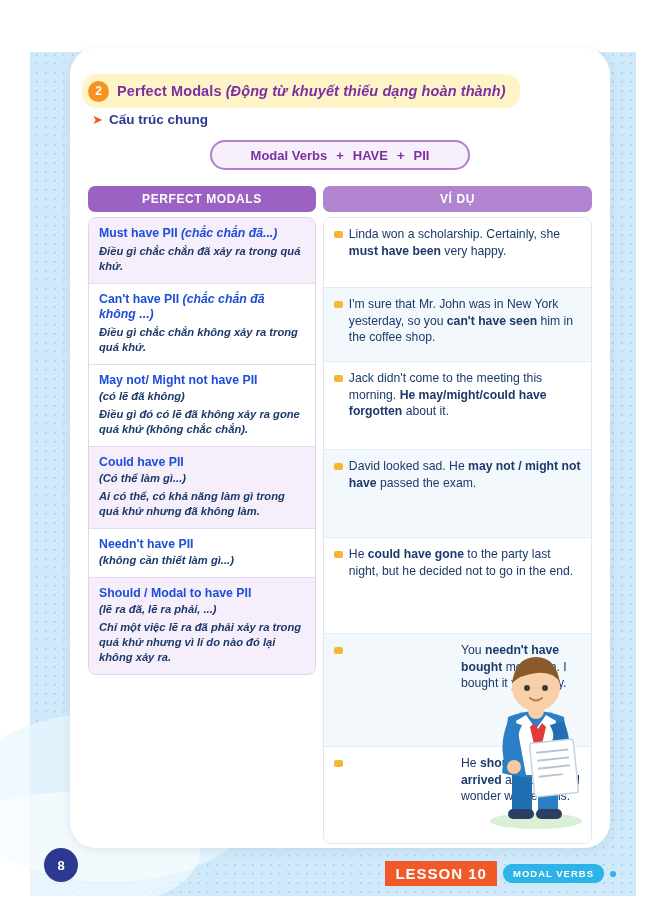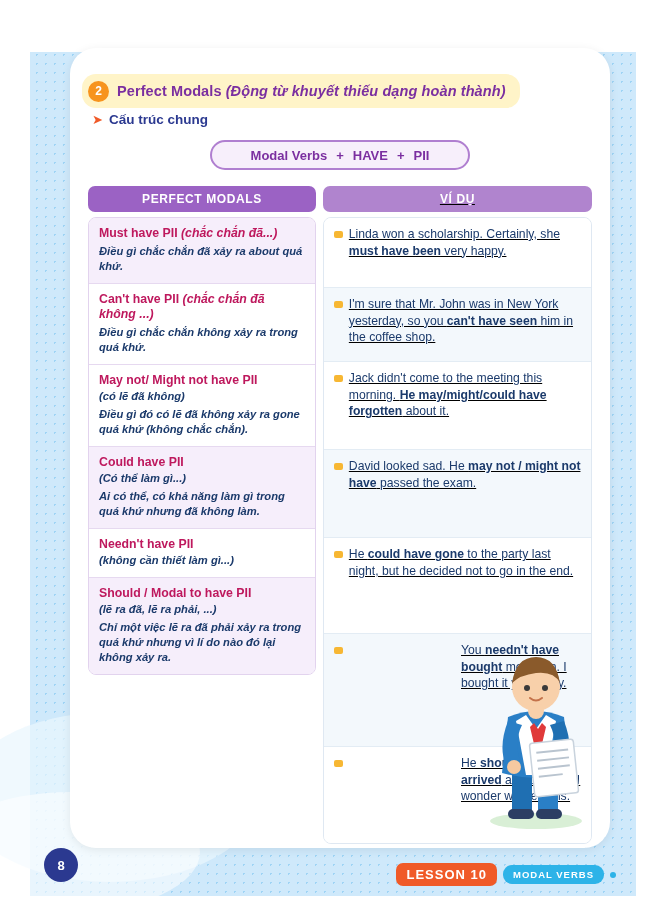--- a/index.html
+++ b/index.html
@@ -162,21 +162,21 @@
   
   .table {
     position: absolute;
     left: 18px;
     top: 138px;
     width: 504px;
     display: flex;
     gap: 7px;
   }
   .col-left { width: 248px; }
-  .col-right { width: 293px; text-decoration: underline; }
+  .col-right { width: 293px; }
 
   .th {
     height: 26px;
     border-radius: 7px;
     display: flex;
     align-items: center;
     justify-content: center;
     color: #ffffff;
     font-size: 12px;
     font-weight: bold;
@@ -198,21 +198,21 @@
     box-sizing: border-box;
     border-bottom: 1px solid #e6d9f0;
   }
   .cell:last-child { border-bottom: none; }
   .cell.l { background: #f6eefb; }
   .cell.l.alt { background: #ffffff; }
   .cell.r { background: #ffffff; border-bottom-color: #e3ecf4; }
   .cell.r.alt { background: #f3f8fc; }
 
   .rule-title {
-    color: #be185d;
+    color: #1d4ed8;
     font-size: 12.3px;
     font-weight: bold;
     line-height: 1.22;
   }
   .rule-title .paren {
     font-style: italic;
     font-weight: bold;
   }
   .rule-sub {
     color: #1b3a6b;
@@ -282,25 +282,25 @@
     position: absolute;
     right: 34px;
     bottom: 36px;
     display: flex;
     align-items: center;
     gap: 6px;
   }
   .tag-lesson {
     background: #f05a28;
     color: #ffffff;
-    font-size: 13px;
+    font-size: 15px;
     font-weight: bold;
     letter-spacing: 1px;
     padding: 4px 10px;
-    border-radius: 7px;
+    border-radius: 0;
   }
   .tag-topic {
     background: #2db3e8;
     color: #ffffff;
     font-size: 9.5px;
     font-weight: bold;
     letter-spacing: 1px;
     padding: 4px 10px;
     border-radius: 9px;
   }
@@ -341,21 +341,21 @@
   </div>
 
   <div class="table">
 
     <div class="col-left">
       <div class="th th-left">PERFECT MODALS</div>
       <div class="rows-left">
 
         <div class="cell l">
           <div class="rule-title"><span>Must have PII </span><span class="paren">(chắc chắn đã...)</span></div>
-          <div class="rule-vn">Điều gì chắc chắn đã xảy ra about quá khứ.</div>
+          <div class="rule-vn">Điều gì chắc chắn đã xảy ra trong quá khứ.</div>
         </div>
 
         <div class="cell l alt">
           <div class="rule-title"><span>Can't have PII </span><span class="paren">(chắc chắn đã không ...)</span></div>
           <div class="rule-vn">Điều gì chắc chắn không xảy ra trong quá khứ.</div>
         </div>
 
 
         <div class="cell l alt">
           <div class="rule-title">May not/ Might not have PII</div>

